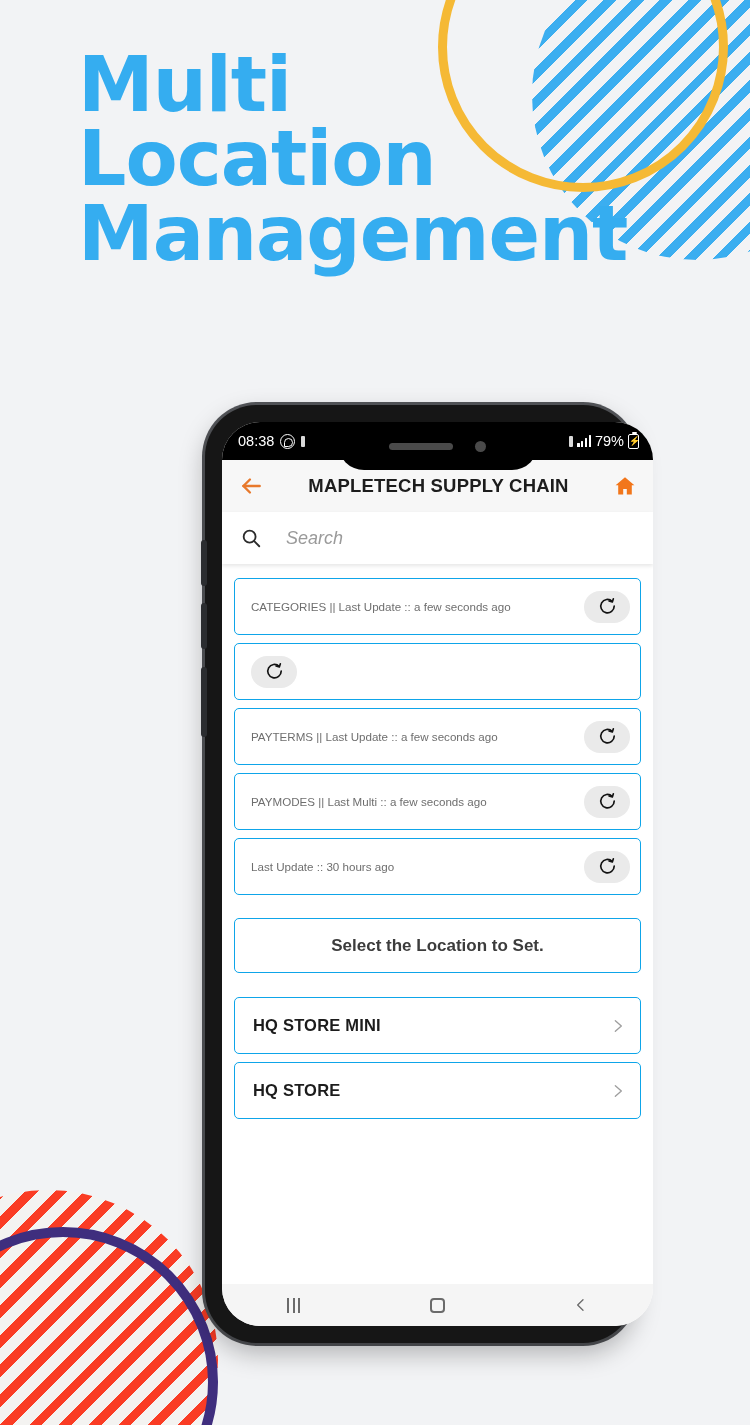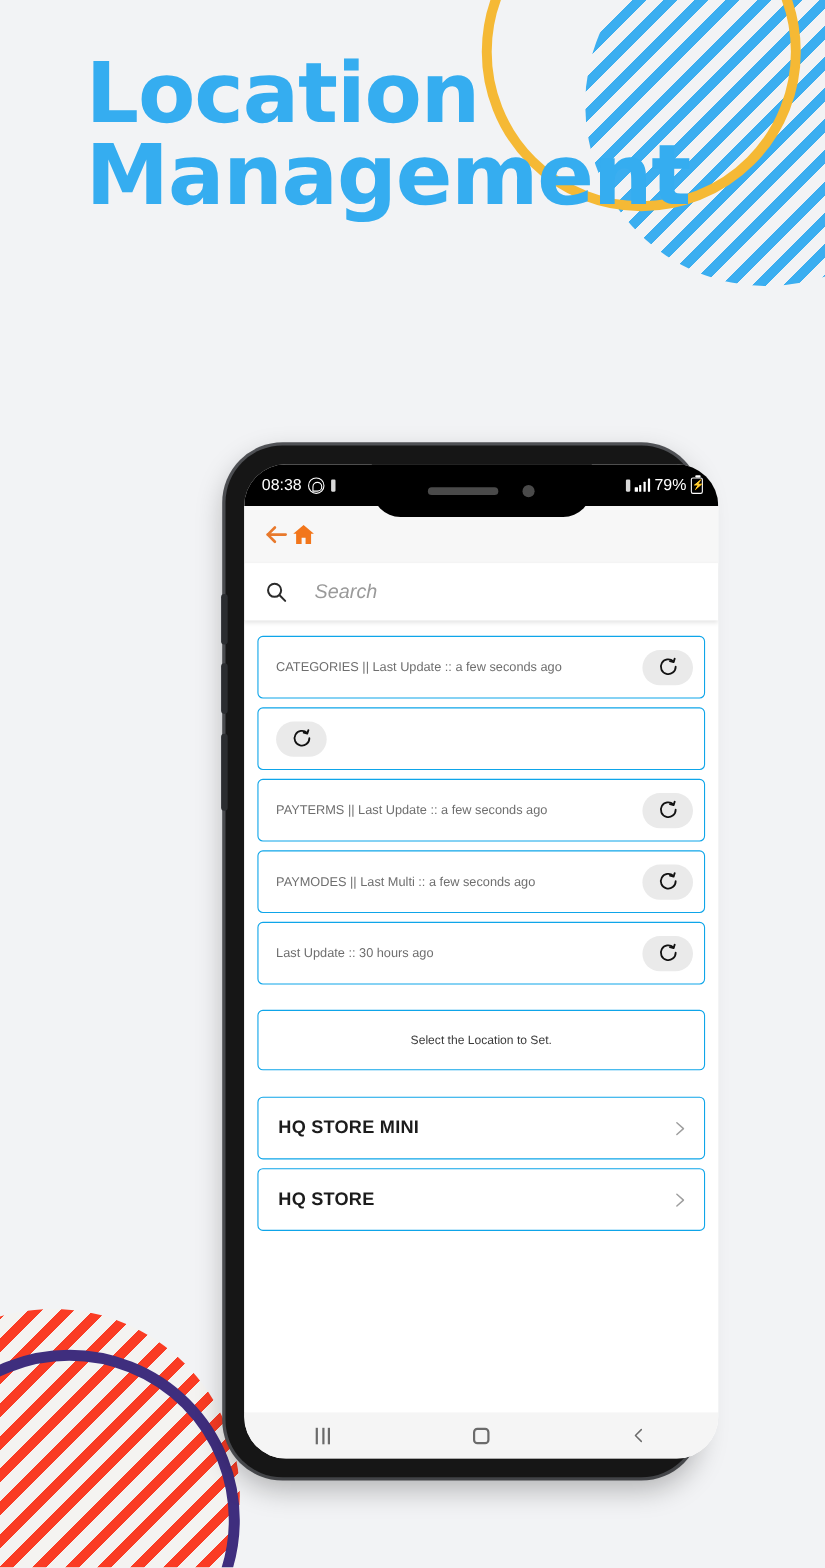--- a/index.html
+++ b/index.html
@@ -155,21 +155,21 @@
     flex:0 0 46px; width:46px; height:32px; border-radius:16px;
     background:#EAEAEA; display:flex; align-items:center; justify-content:center;
     cursor:pointer;
   }
   .refresh-btn svg { width:19px; height:19px; }
 
   #select-location-card {
     height:55px; display:flex; align-items:center; justify-content:center;
     margin-top:23px; margin-bottom:24px;
   }
-  #select-location-text { font-size:11px; color:#3C3C3C; }
+  #select-location-text { font-size:17px; color:#3C3C3C;font-weight:bold; }
 
   .loc-row {
     height:55px; display:flex; align-items:center;
     padding:0 14px 0 18px;
   }
   .loc-name { flex:1; font-size:16.5px; font-weight:700; color:#1C1C1C; letter-spacing:.2px; }
   .chev { width:16px; height:16px; flex:0 0 16px; }
 
   
   #navbar {
@@ -186,20 +186,21 @@
 <body>
 
 <div id="stage">
 
   <div class="deco" id="blue-striped-circle"></div>
   <div class="deco" id="yellow-ring"></div>
   <div class="deco" id="red-striped-circle"></div>
   <div class="deco" id="purple-ring"></div>
 
   <div id="headline">
+    <span class="ln">Multi</span>
     <span class="ln">Location</span>
     <span class="ln">Management</span>
   </div>
 
   <div id="phone">
     <div class="side-btn" id="vol-up"></div>
     <div class="side-btn" id="vol-down"></div>
     <div class="side-btn" id="bixby"></div>
     <div class="side-btn" id="power"></div>
 
@@ -228,20 +229,21 @@
           <div id="speaker-slot"></div>
           <div id="front-camera"></div>
         </div>
       </div>
 
       <div id="appbar">
         <svg id="back-arrow" viewBox="0 0 24 24" fill="none" stroke="#E8792C" stroke-width="2.2" stroke-linecap="round" stroke-linejoin="round">
           <line x1="20" y1="12" x2="5" y2="12"></line>
             <polyline points="11,18 5,12 11,6"></polyline>
         </svg>
+        <div id="app-title">MAPLETECH SUPPLY CHAIN</div>
         <svg id="home-icon" viewBox="0 0 24 24" fill="#F2761B">
           <path d="M12 3.2 2.6 11.3h2.6v9.2h5v-5.6h3.6v5.6h5v-9.2h2.6z"></path>
         </svg>
       </div>
 
       <div id="searchbar">
         <svg id="search-icon" viewBox="0 0 24 24" fill="none" stroke="#2b2b2b" stroke-width="2" stroke-linecap="round">
           <circle cx="10.5" cy="10.5" r="6.5"></circle>
             <line x1="15.5" y1="15.5" x2="21" y2="21"></line>
         </svg>

